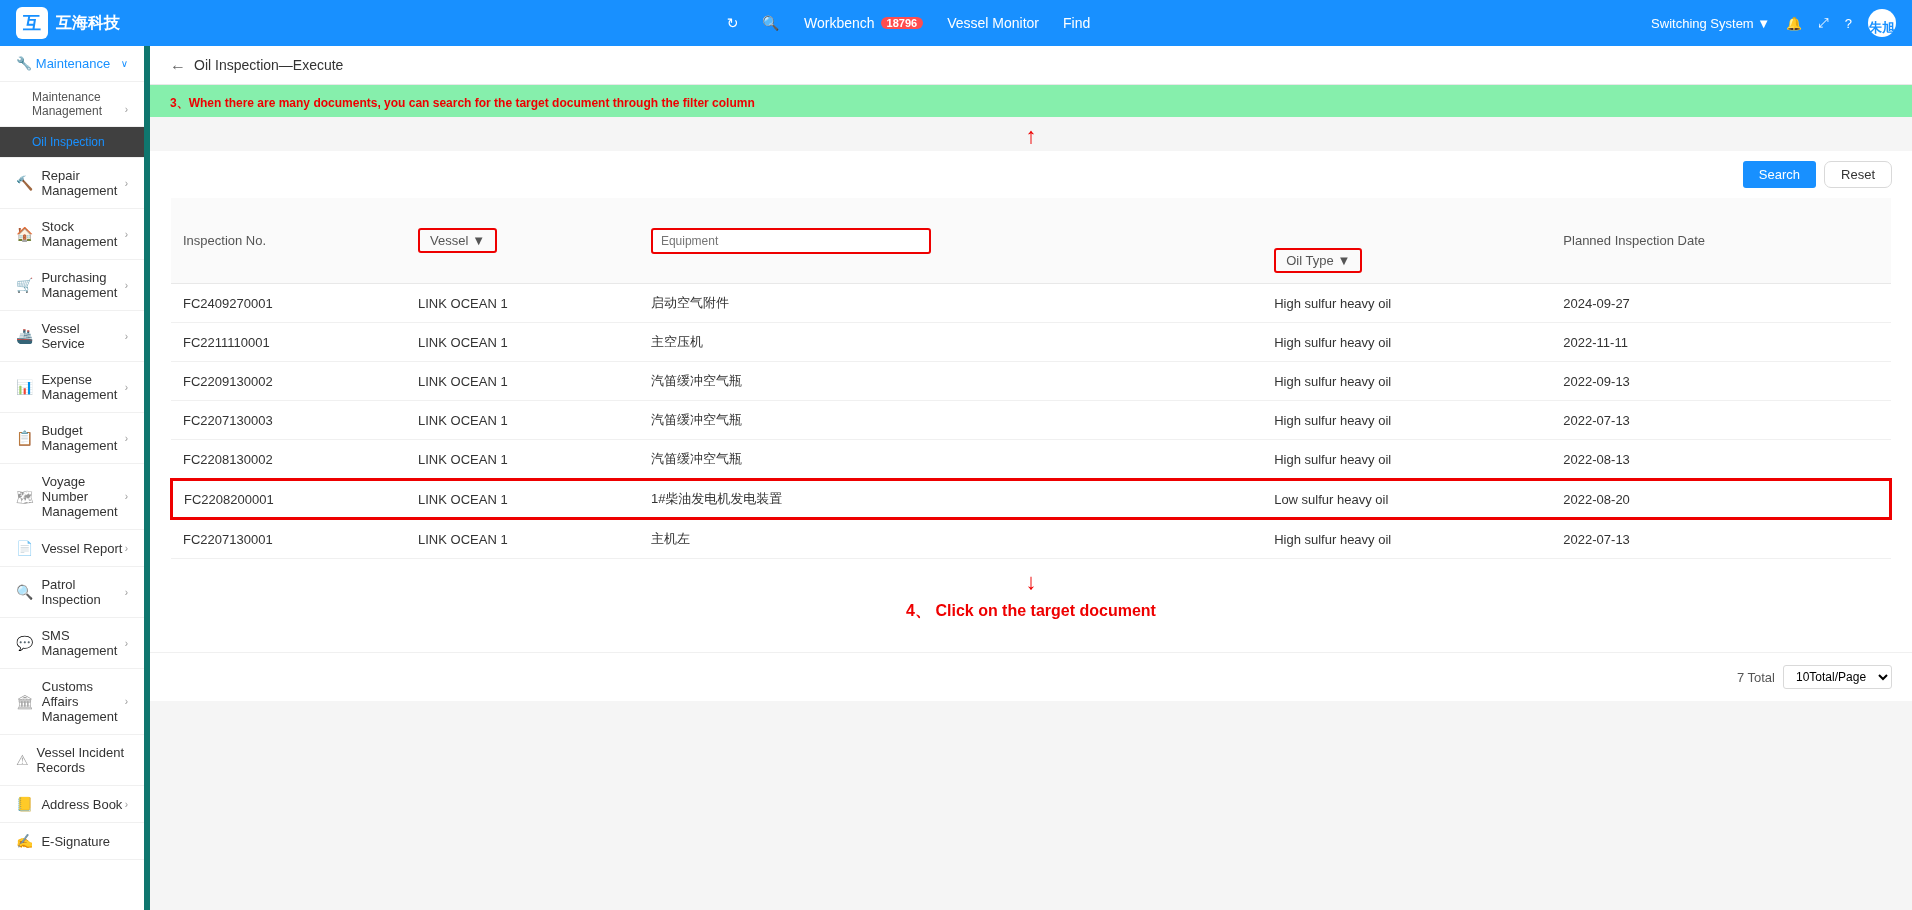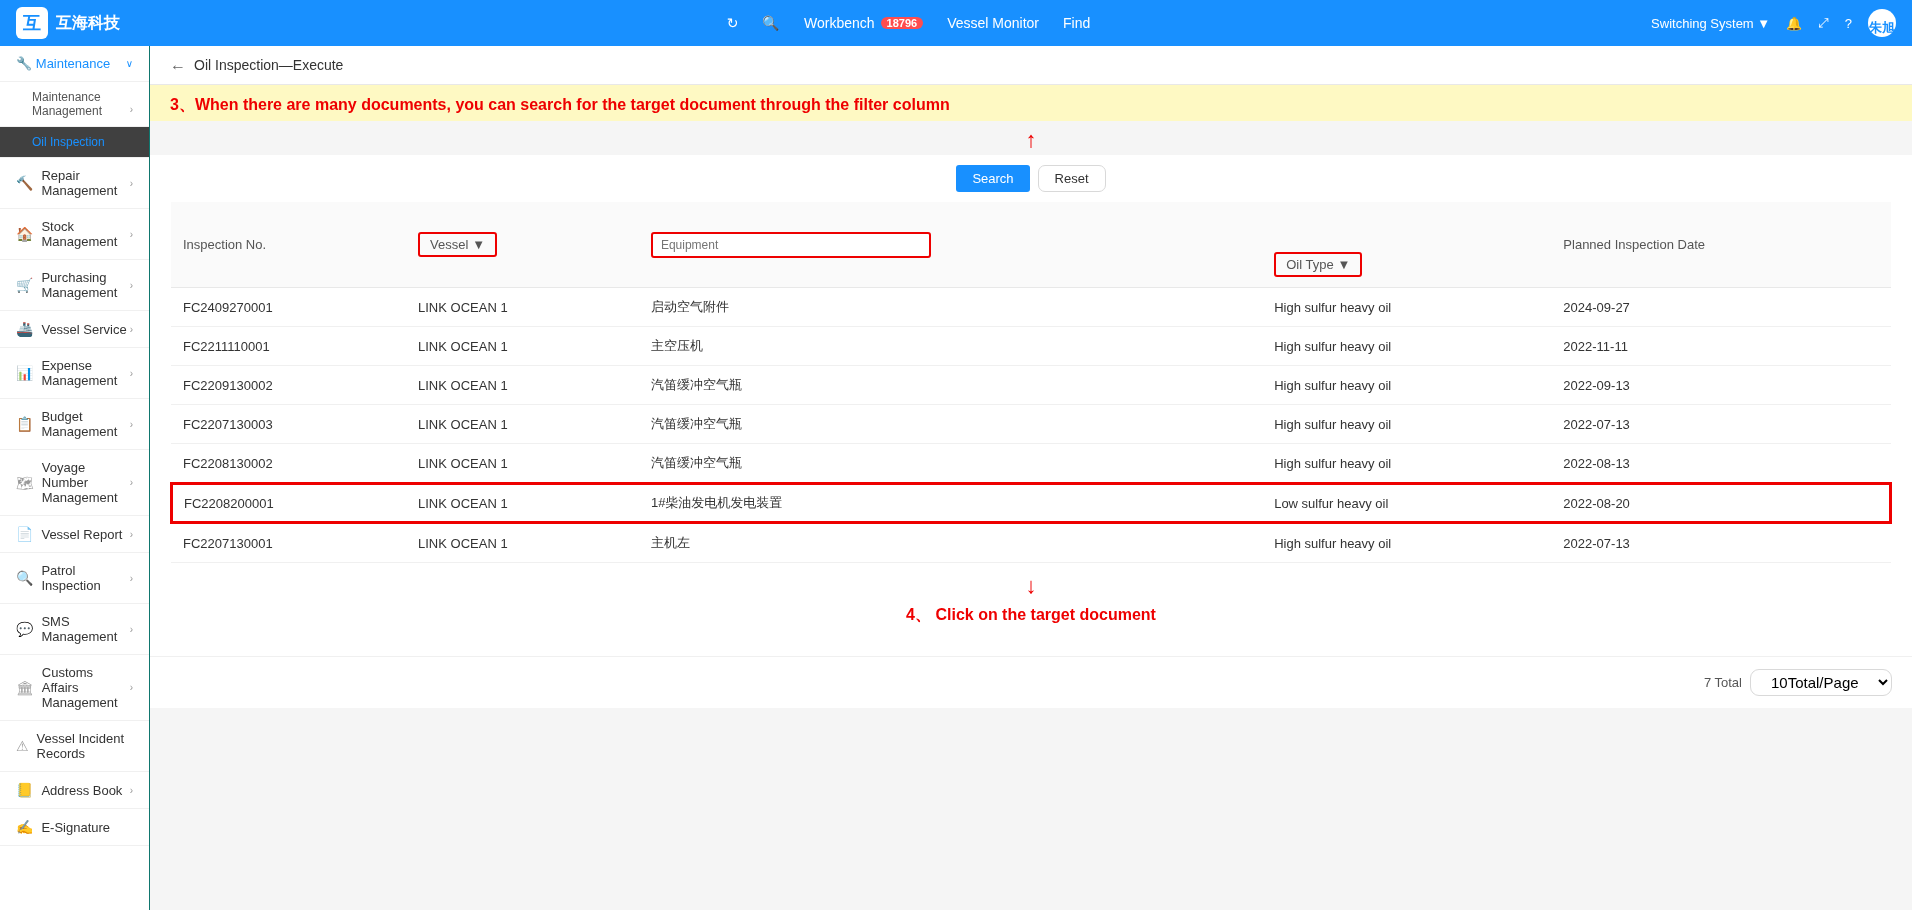--- a/index.html
+++ b/index.html
@@ -82,21 +82,21 @@
     .layout {
       display: flex;
       margin-top: 46px;
       height: calc(100vh - 46px);
     }
 
     
     .sidebar {
       width: 150px;
       background: #fff;
-      border-right: 1px solid #0f766e;
+      border-right: 6px solid #0f766e;
       overflow-y: auto;
       flex-shrink: 0;
     }
     .sidebar-item {
       display: flex;
       align-items: center;
       justify-content: space-between;
       padding: 10px 16px;
       cursor: pointer;
       color: #333;
@@ -139,35 +139,35 @@
     }
     .page-title {
       font-size: 14px;
       font-weight: 500;
       color: #333;
     }
 
     
     .annotation {
       color: #e00;
-      font-size: 16px;
+      font-size: 12px;
       font-weight: bold;
       padding: 10px 4px 5px 20px;
-      background: #fef9c3;
+      background: #86efac;
     }
 
     
     .table-area {
       background: #fff;
       margin: 0;
       padding: 10px 20px 20px 20px;
     }
     .toolbar {
       display: flex;
-      justify-content: center;
+      justify-content: flex-end;
       gap: 8px;
       margin-bottom: 10px;
     }
     .btn-search {
       background: #1890ff;
       color: #fff;
       border: none;
       padding: 5px 16px;
       border-radius: 3px;
       cursor: pointer;
@@ -237,24 +237,24 @@
       align-items: center;
       padding: 12px 20px;
       gap: 8px;
       font-size: 13px;
       color: #555;
       background: #fff;
       border-top: 1px solid #f0f0f0;
     }
     .page-select {
       border: 1px solid #d9d9d9;
-      padding: 3px 16px;
-      border-radius: 9px;
-      background: #fff;
-      font-size: 15px;
+      padding: 3px 8px;
+      border-radius: 3px;
+      background: #fff;
+      font-size: 12px;
       cursor: pointer;
     }
 
     
     .sidebar-group-header {
       display: flex;
       align-items: center;
       justify-content: space-between;
       padding: 10px 16px;
       cursor: pointer;

